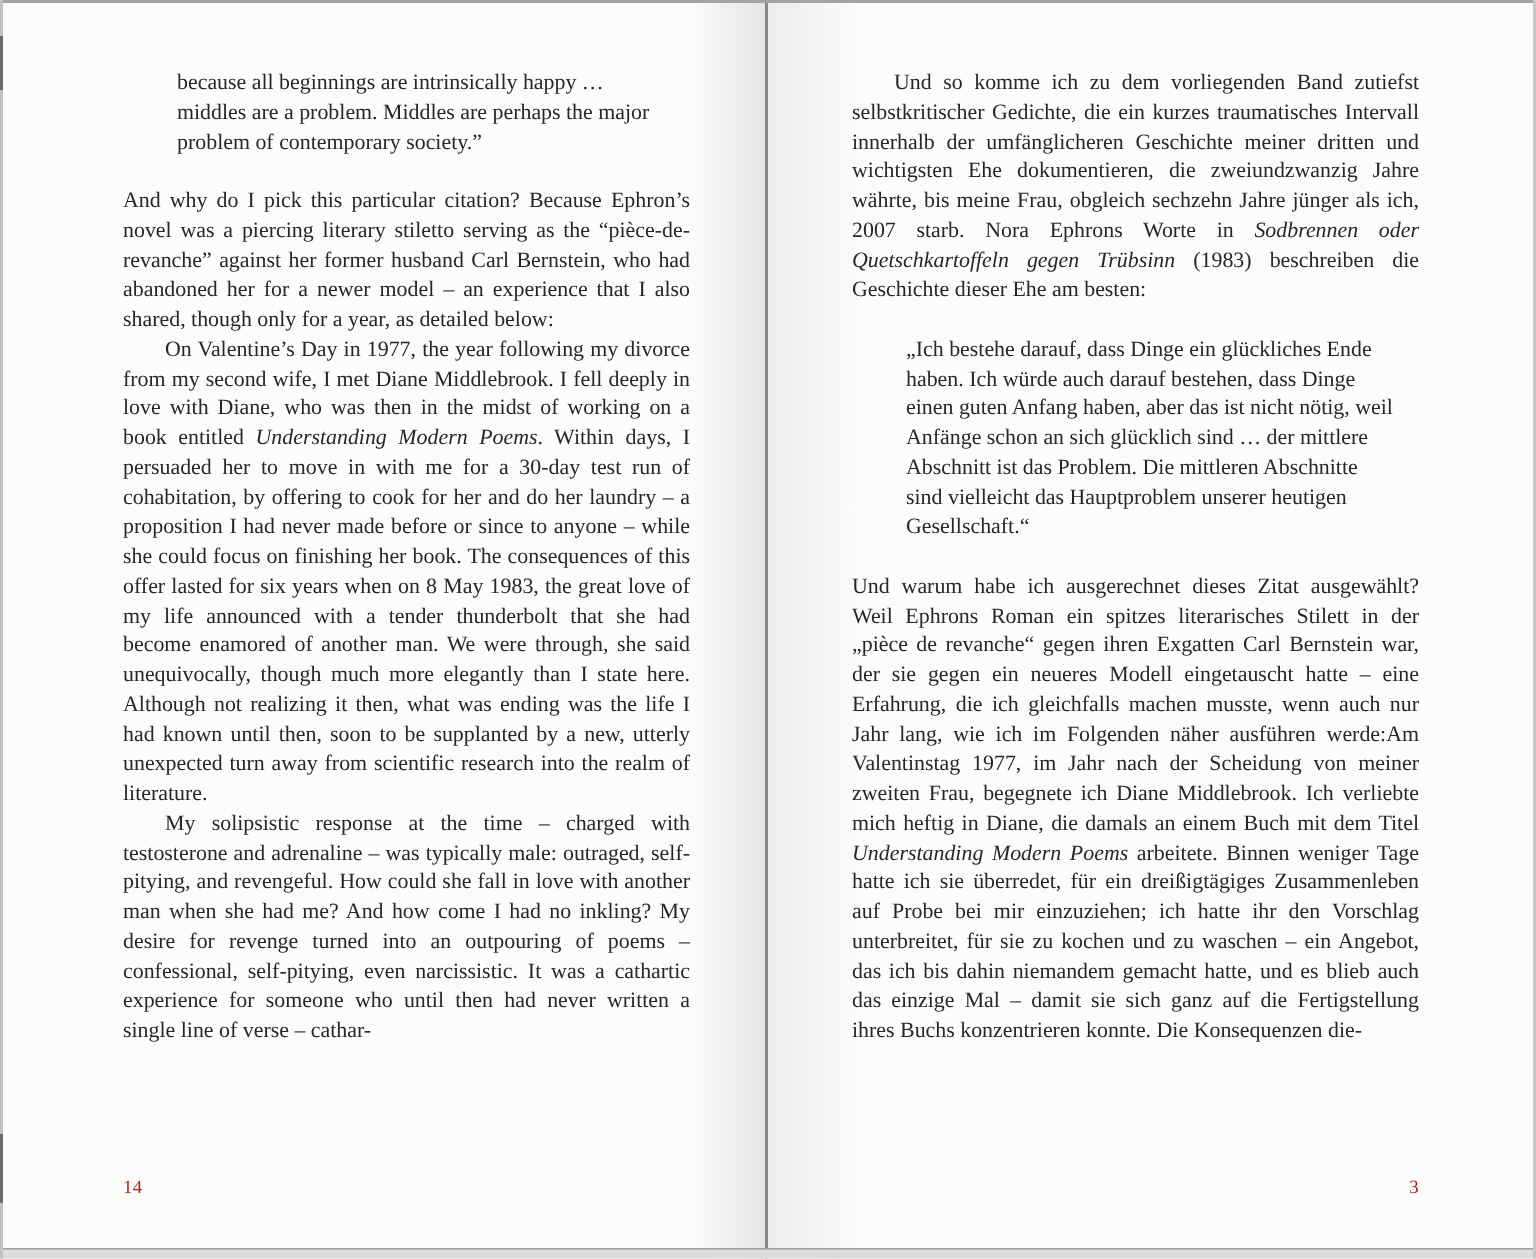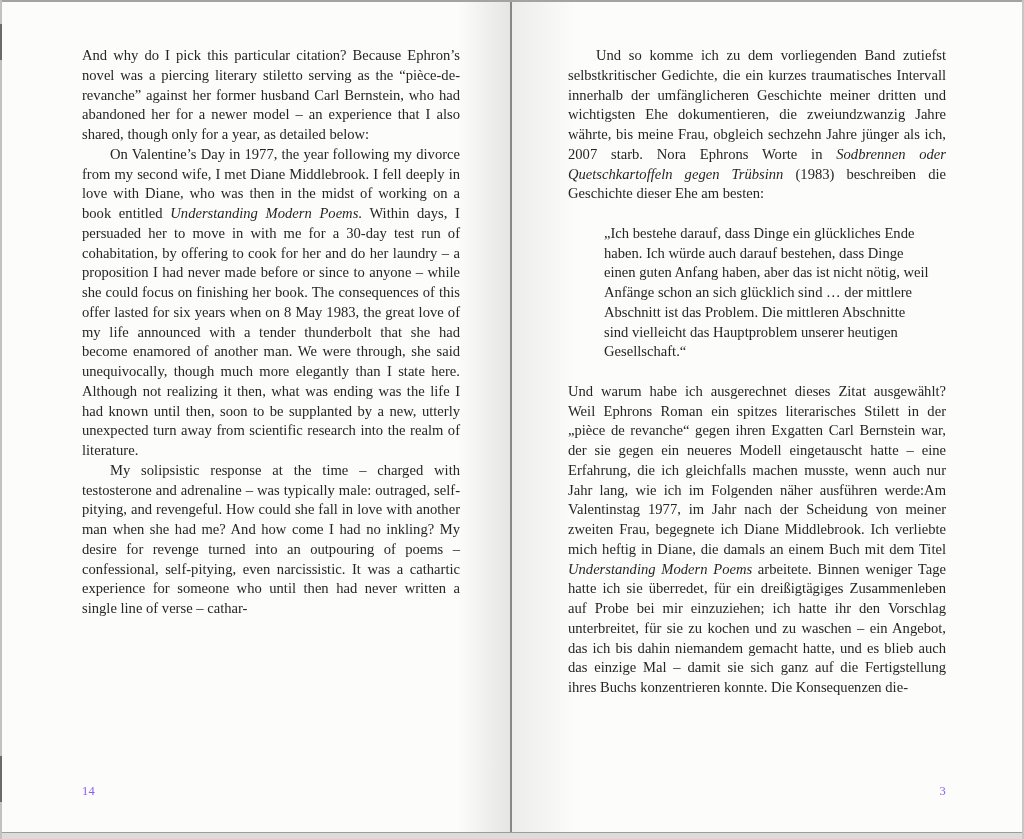--- a/index.html
+++ b/index.html
@@ -36,21 +36,21 @@
   }
   .page-text > p:first-child { margin-top: 0; }
   .page-text i { font-style: italic; }
 
   
   .folio {
     position: absolute;
     top: 784px;
     width: 378px;
     font-size: 12.5px;
-    color: #8b5cf6;
+    color: #b91c1c;
     letter-spacing: 0.3px;
   }
   .folio-left  { left: 82px;  text-align: left;  }
   .folio-right { left: 568px; text-align: right; }
 
   
   .top-edge {
     position: absolute; left: 0; top: 0;
     width: 1024px; height: 2px;
     background: #a3a3a3;
@@ -99,20 +99,21 @@
     width: 64px; height: 839px;
     background: linear-gradient(to right, rgba(110,110,110,0.11) 0%, rgba(110,110,110,0) 100%);
   }
 </style>
 </head>
 <body>
 
 <div class="book-spread">
 
   <div class="page-text page-text-left" lang="en">
+      <p class="quote"><span>because all beginnings are intrinsically happy … middles are a problem. Middles are perhaps the major problem of contemporary society.”</span></p>
       <p class="para"><span>And why do I pick this particular citation? Because Ephron’s novel was a piercing literary stiletto serving as the “pièce-de-revanche” against her former husband Carl Bernstein, who had abandoned her for a newer model – an experience that I also shared, though only for a year, as detailed below:</span></p>
       <p class="para indent"><span>On Valentine’s Day in 1977, the year following my divorce from my second wife, I met Diane Middlebrook. I fell deeply in love with Diane, who was then in the midst of working on a book entitled </span><i>Understanding Modern Poems</i><span>. Within days, I persuaded her to move in with me for a 30-day test run of cohabitation, by offering to cook for her and do her laundry – a proposition I had never made before or since to anyone – while she could focus on finishing her book. The consequences of this offer lasted for six years when on 8 May 1983, the great love of my life announced with a tender thunderbolt that she had become enamored of another man. We were through, she said unequivocally, though much more elegantly than I state here. Although not realizing it then, what was ending was the life I had known until then, soon to be supplanted by a new, utterly unexpected turn away from scientific research into the realm of literature.</span></p>
       <p class="para indent"><span>My solipsistic response at the time – charged with testosterone and adrenaline – was typically male: outraged, self-pitying, and revengeful. How could she fall in love with another man when she had me? And how come I had no inkling? My desire for revenge turned into an outpouring of poems – confessional, self-pitying, even narcissistic. It was a cathartic experience for someone who until then had never written a single line of verse – cathar-</span></p>
     </div>
 
   <div class="page-text page-text-right" lang="de">
       <p class="para indent"><span>Und so komme ich zu dem vorliegenden Band zutiefst selbstkritischer Gedichte, die ein kurzes traumatisches Intervall innerhalb der umfänglicheren Geschichte meiner dritten und wichtigsten Ehe dokumentieren, die zweiundzwanzig Jahre währte, bis meine Frau, obgleich sechzehn Jahre jünger als ich, 2007 starb. Nora Ephrons Worte in </span><i>Sodbrennen oder Quetschkartoffeln gegen Trübsinn</i><span> (1983) beschreiben die Geschichte dieser Ehe am besten:</span></p>
       <p class="quote"><span>„Ich bestehe darauf, dass Dinge ein glückliches Ende haben. Ich würde auch darauf bestehen, dass Dinge einen guten Anfang haben, aber das ist nicht nötig, weil Anfänge schon an sich glücklich sind … der mittlere Abschnitt ist das Problem. Die mittleren Abschnitte sind vielleicht das Hauptproblem unserer heutigen Gesellschaft.“</span></p>
       <p class="para"><span>Und warum habe ich ausgerechnet dieses Zitat ausgewählt? Weil Ephrons Roman ein spitzes literarisches Stilett in der „pièce de revanche“ gegen ihren Exgatten Carl Bernstein war, der sie gegen ein neueres Modell eingetauscht hatte – eine Erfahrung, die ich gleichfalls machen musste, wenn auch nur Jahr lang, wie ich im Folgenden näher ausführen werde:Am Valentinstag 1977, im Jahr nach der Scheidung von meiner zweiten Frau, begegnete ich Diane Middlebrook. Ich verliebte mich heftig in Diane, die damals an einem Buch mit dem Titel </span><i>Understanding Modern Poems</i><span> arbeitete. Binnen weniger Tage hatte ich sie überredet, für ein dreißigtägiges Zusammenleben auf Probe bei mir einzuziehen; ich hatte ihr den Vorschlag unterbreitet, für sie zu kochen und zu waschen – ein Angebot, das ich bis dahin niemandem gemacht hatte, und es blieb auch das einzige Mal – damit sie sich ganz auf die Fertigstellung ihres Buchs konzentrieren konnte. Die Konsequenzen die-</span></p>
     </div>

